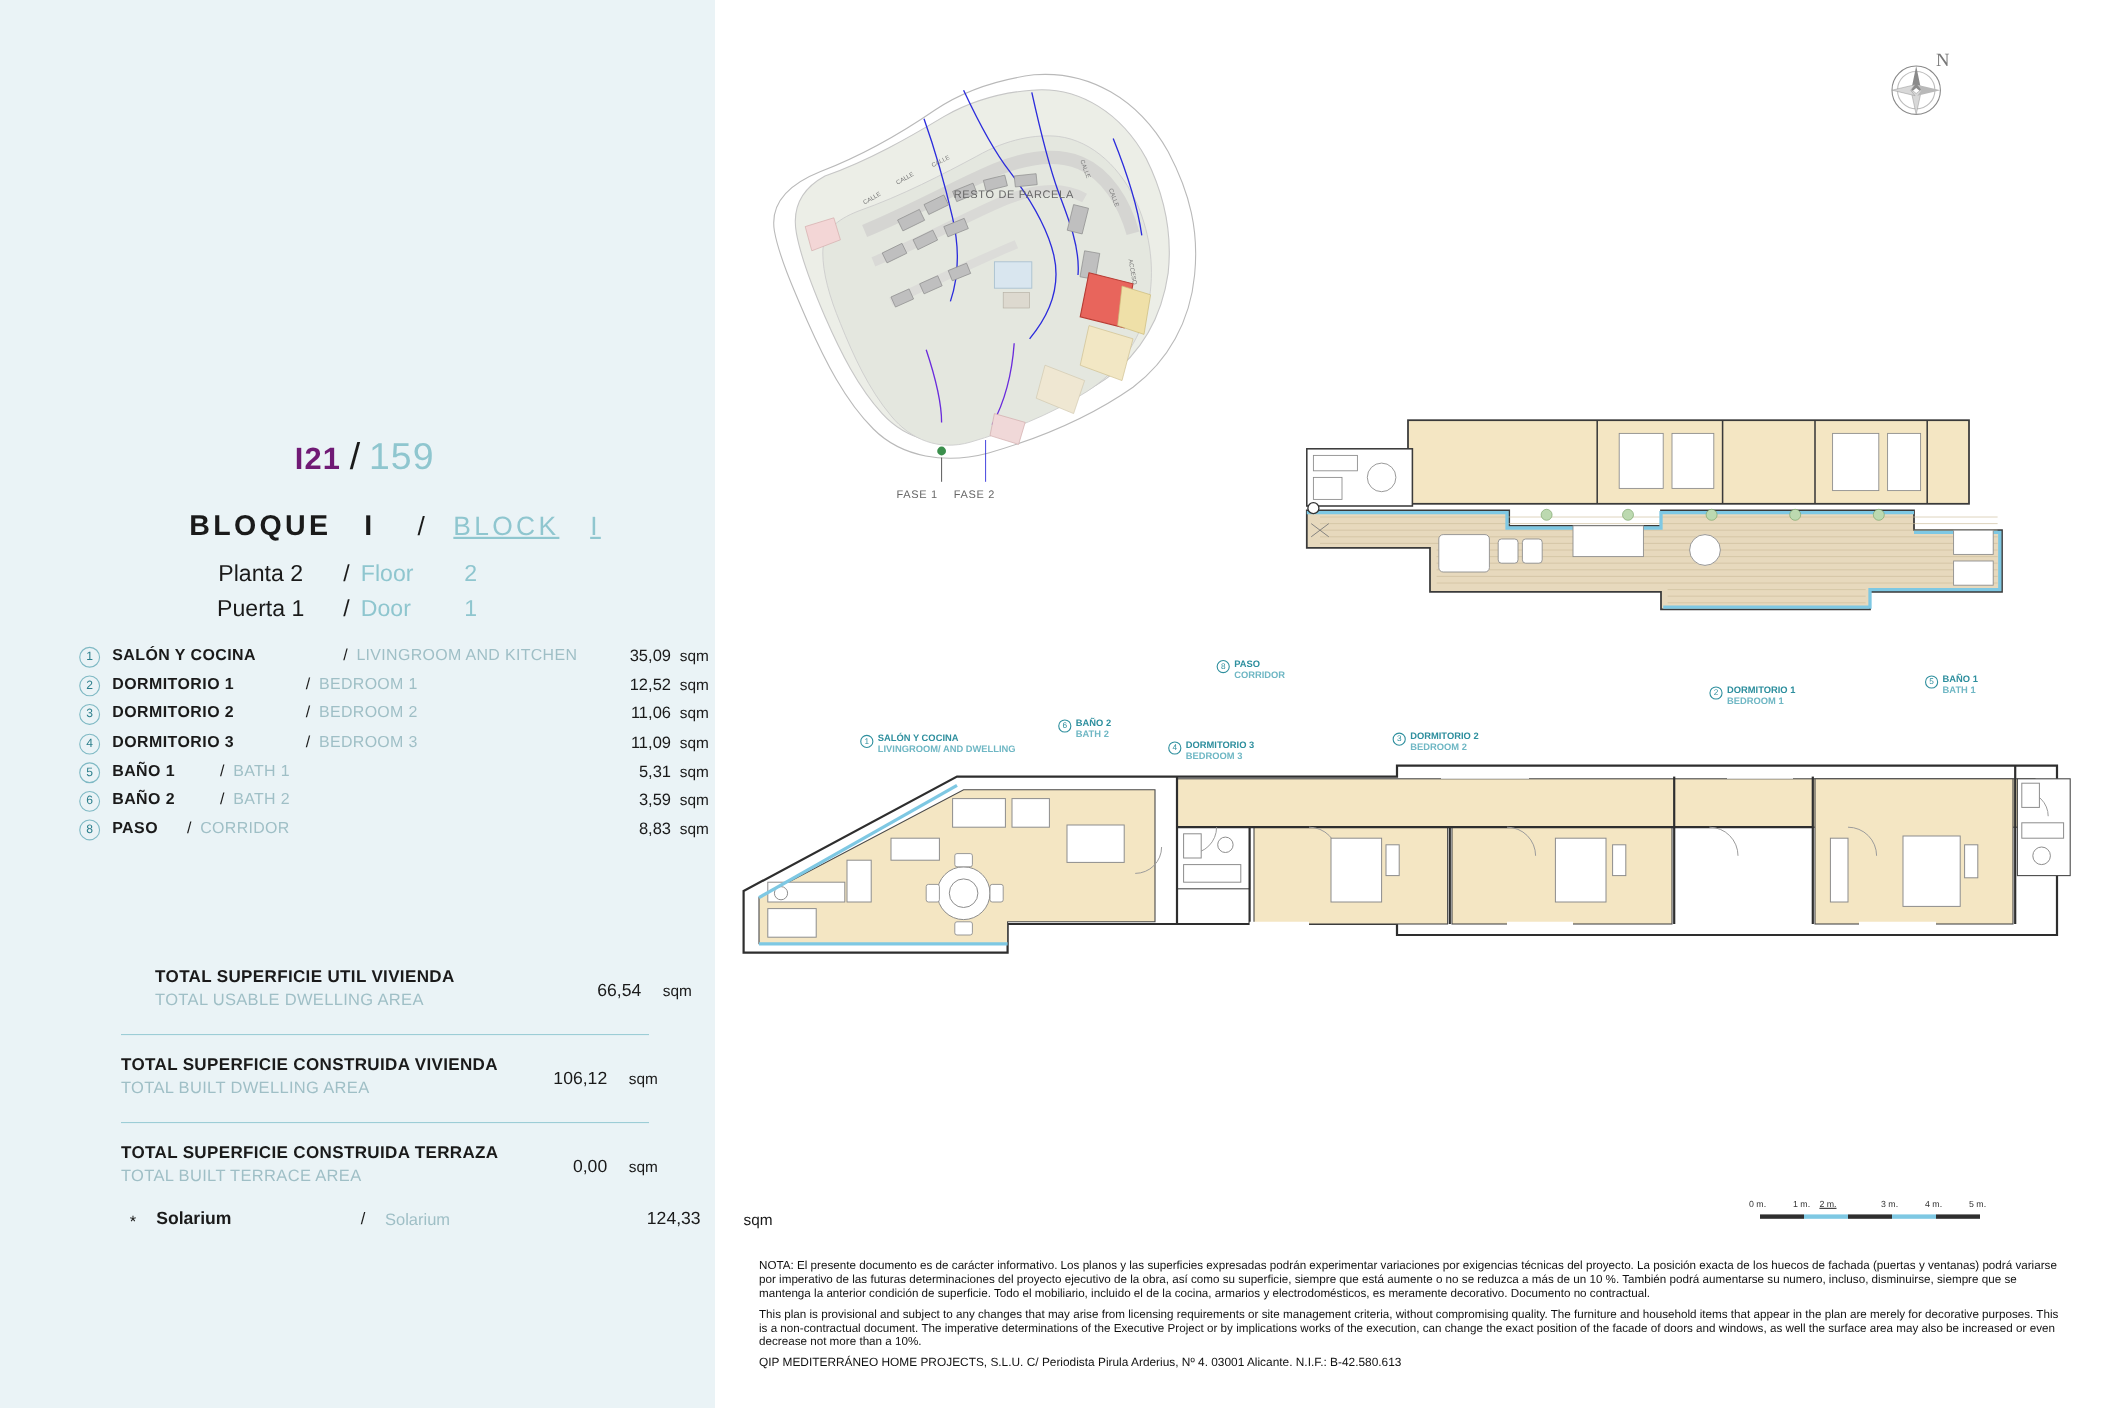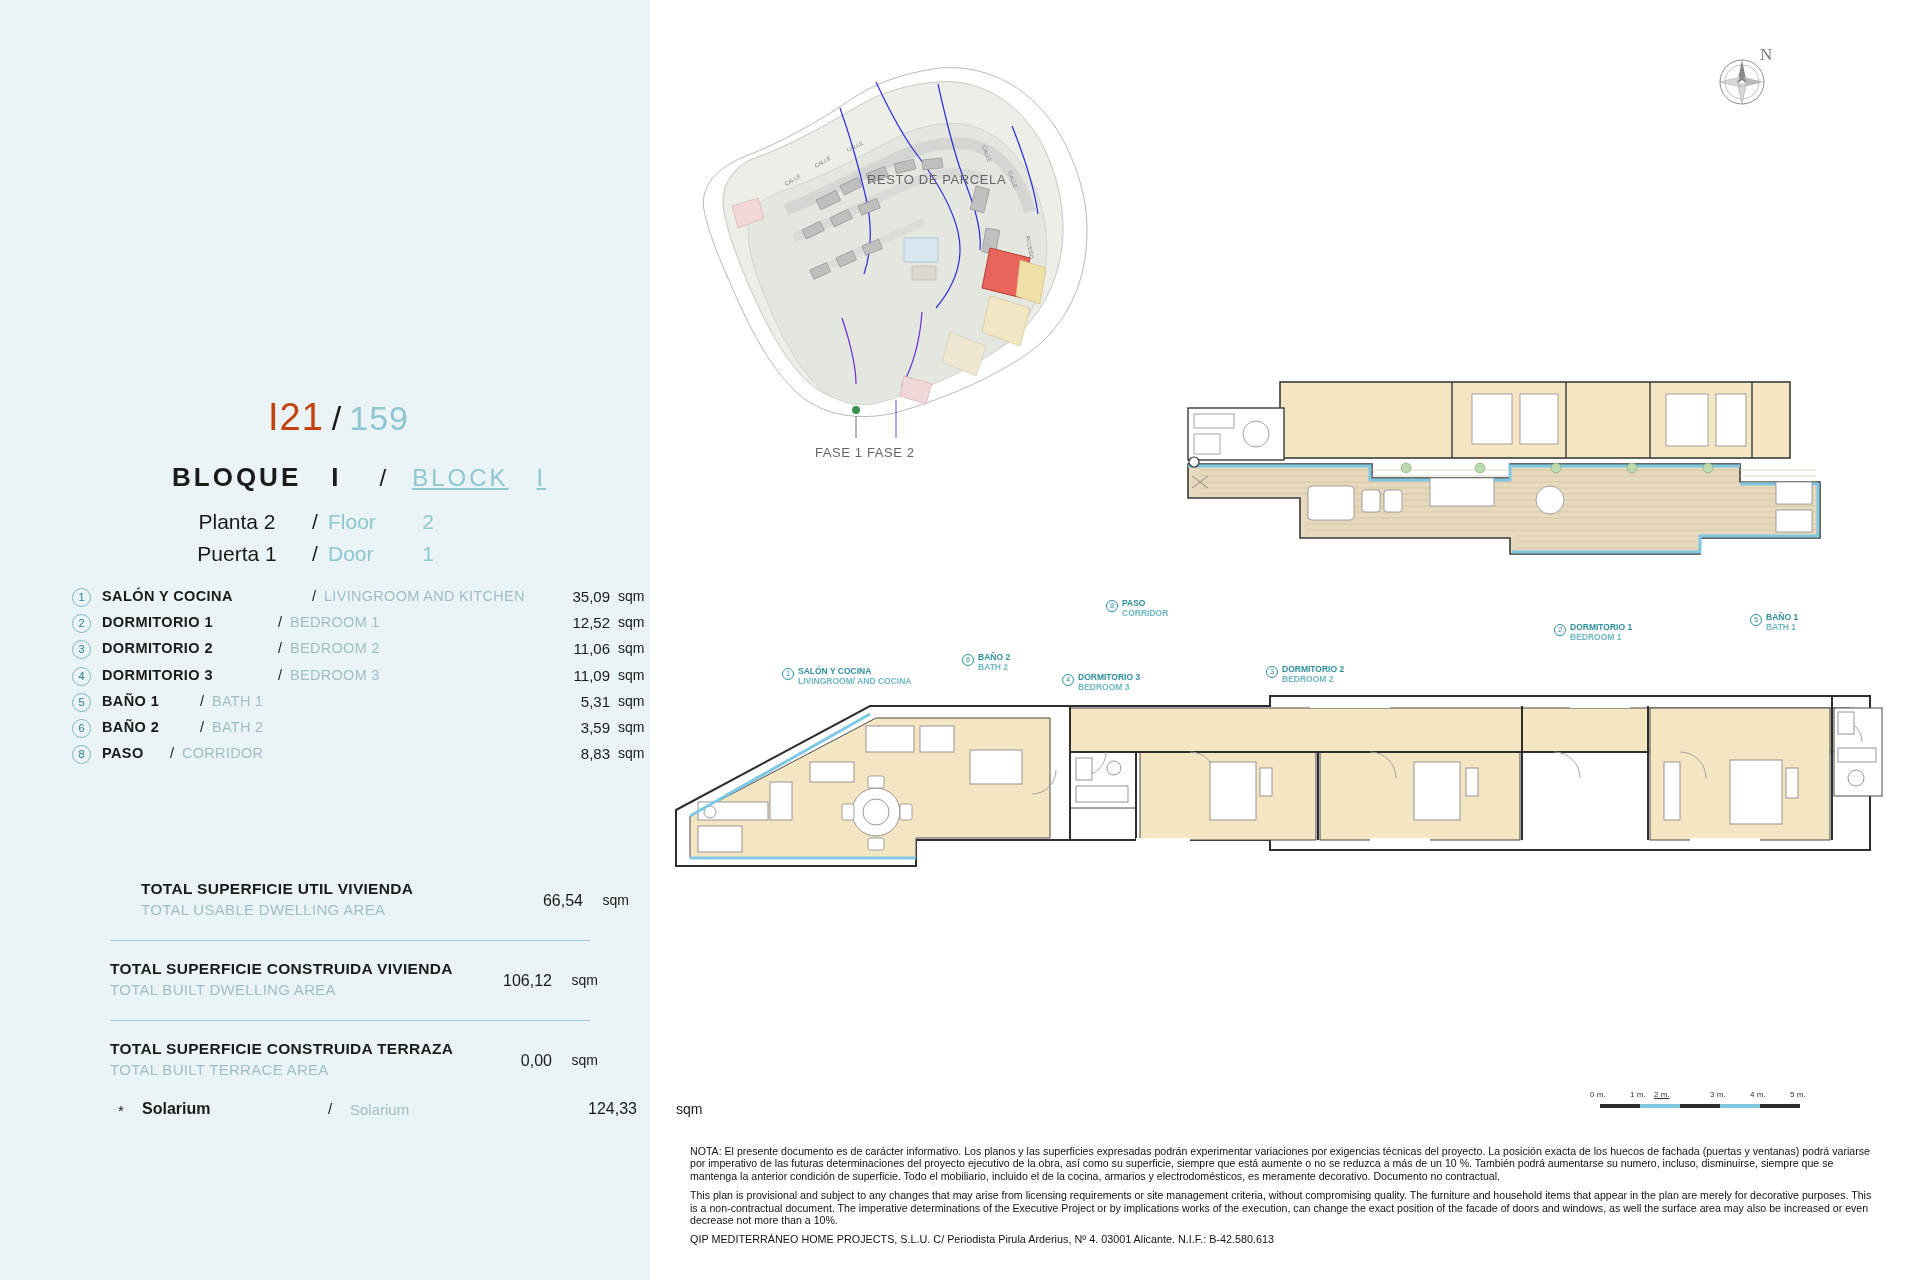--- a/index.html
+++ b/index.html
@@ -12,21 +12,21 @@
     position:relative;
     overflow:hidden;
   }
   
   #left-panel {
     position:absolute; left:0; top:0; width:650px; height:1280px;
     background:#eaf3f6;
   }
   #unit-header { position:absolute; left:268px; top:396px; }
   .unit-code {
-    font-size:38px; font-weight:normal; letter-spacing:1px; color:#c2410c;
+    font-size:28px; font-weight:bold; letter-spacing:1px; color:#701a75;
     display:inline-block; vertical-align:baseline;
   }
   .unit-sep { font-size:34px; color:#1a1a1a; display:inline-block; margin:0 8px; }
   .unit-num { font-size:34px; color:#8fc6cf; display:inline-block; letter-spacing:1px; }
 
   #block-row { position:absolute; left:172px; top:462px; width:420px; }
   .block-es { font-size:26px; font-weight:bold; letter-spacing:3px; color:#1a1a1a; display:inline-block; }
   .block-slash { font-size:24px; color:#1a1a1a; display:inline-block; margin:0 26px 0 38px;}
   .block-en { font-size:24px; letter-spacing:3px; color:#8fc6cf; display:inline-block;text-decoration:underline; }
   .block-letter-es { display:inline-block; margin-left:30px; }
@@ -75,21 +75,21 @@
   .sol-es { position:absolute; left:32px; top:0; font-size:16px; font-weight:bold; }
   .sol-slash { position:absolute; left:218px; top:0; font-size:15px; }
   .sol-en { position:absolute; left:240px; top:1px; font-size:15px; color:#9fbfc6; }
   .sol-val { position:absolute; left:478px; top:0; width:80px; text-align:left; font-size:16px;}
   .sol-unit { position:absolute; left:566px; top:1px; font-size:14px;}
 
   
   #compass { position:absolute; left:1712px; top:40px; width:72px; height:72px; }
 
   #site-plan { position:absolute; left:690px; top:60px; width:470px; height:420px; }
-  .site-label { position:absolute; font-size:13px; color:#666; letter-spacing:.6px;text-align:center; }
+  .site-label { position:absolute; font-size:10px; color:#666; letter-spacing:.6px;text-align:center; }
 
   
   #plan-upper { position:absolute; left:1180px; top:378px; width:710px; height:230px; }
   #plan-lower { position:absolute; left:670px; top:690px; width:1220px; height:230px; }
 
   .plan-tag { position:absolute; font-size:8.5px; font-weight:bold; color:#2e8f9e; line-height:10px; white-space:nowrap;}
   .plan-tag .en { color:#6fb7c4; font-weight:bold; }
   .tagdot {
     position:absolute; width:12px; height:12px; border-radius:50%;
     border:1px solid #2e8f9e; color:#2e8f9e; font-size:7.5px; line-height:10px;
@@ -464,21 +464,21 @@
       <line x1="1020" y1="150" x2="1090" y2="150"></line>
       <line x1="640" y1="16" x2="720" y2="16"></line>
       <line x1="900" y1="16" x2="960" y2="16"></line>
     </g>
   </svg>
 
   
   <div class="tagdot" style="left:112px; top:-22px;">1</div>
   <div class="plan-tag" style="left:128px; top:-24px;">
     <span>SALÓN Y COCINA</span><br>
-    <span class="en">LIVINGROOM/ AND COCINA</span>
+    <span class="en">LIVINGROOM/ AND DWELLING</span>
   </div>
 
   <div class="tagdot" style="left:436px; top:-90px;">8</div>
   <div class="plan-tag" style="left:452px; top:-92px;">
     <span>PASO</span><br>
     <span class="en">CORRIDOR</span>
   </div>
 
   <div class="tagdot" style="left:292px; top:-36px;">6</div>
   <div class="plan-tag" style="left:308px; top:-38px;">

